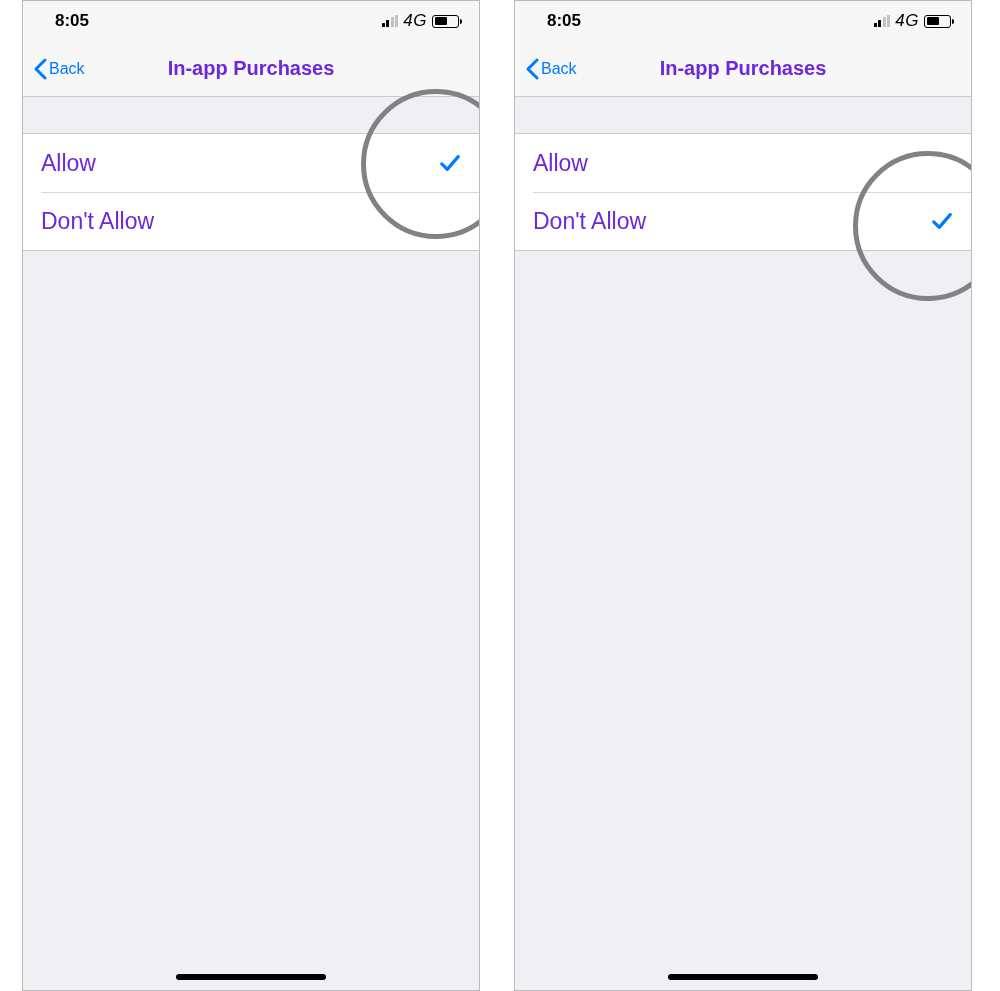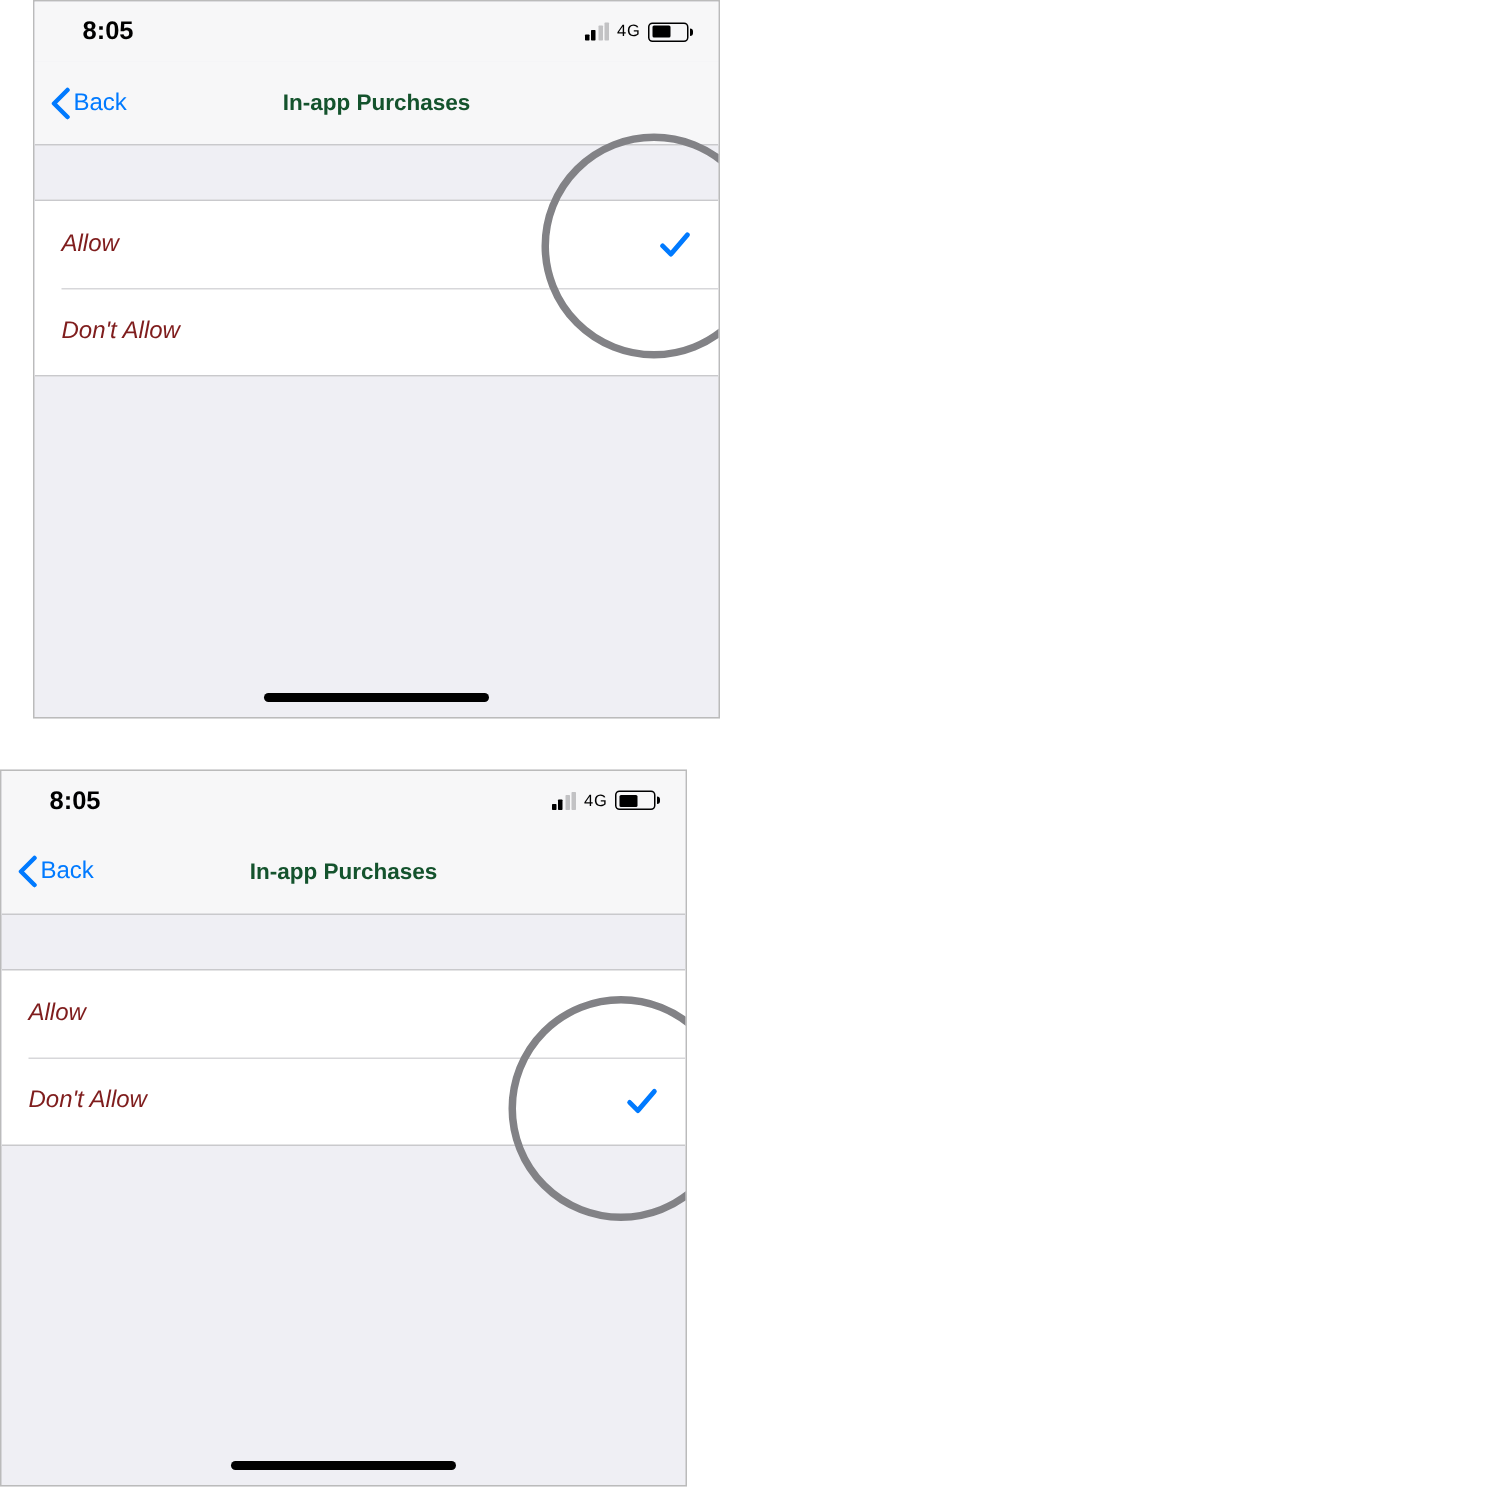--- a/index.html
+++ b/index.html
@@ -5,21 +5,21 @@
     * { box-sizing: border-box; margin: 0; padding: 0; }
     body {
       font-family: -apple-system, "Helvetica Neue", Arial, sans-serif;
       background: #ffffff;
       width: 1000px;
       height: 991px;
       position: relative;
     }
     .layout {
       display: flex;
-      flex-direction: column;
+      flex-direction: row;
       width: 1000px;
       height: 991px;
       gap: 34px;
       justify-content: flex-start;
       border-radius: 25px;
     }
     .phone {
       width: 458px;
       height: 991px;
       background: #efeff4;
@@ -55,21 +55,21 @@
     .signal-bars span {
       display: inline-block;
       width: 3px;
       background: #000;
       border-radius: 0.5px;
     }
     .signal-bars span:nth-child(1){height:4px;}
     .signal-bars span:nth-child(2){height:7px;}
     .signal-bars span:nth-child(3){height:10px;background:#c2c2c4;}
     .signal-bars span:nth-child(4){height:12px;background:#c2c2c4;}
-    .net-label { font-size: 11px; font-weight: 500; letter-spacing: 0.5px; }
+    .net-label { font-size: 17px; font-weight: 500; letter-spacing: 0.5px; font-style: italic; }
     .battery {
       position: relative;
       width: 27px;
       height: 13px;
       border: 1.5px solid #000;
       border-radius: 3px;
       display: flex;
       align-items: center;
       padding: 1.5px;
     }
@@ -109,43 +109,42 @@
     }
     .back-chevron {
       width: 14px;
       height: 22px;
       margin-right: 2px;
     }
     .nav-title {
       position: absolute;
       left: 0; right: 0;
       text-align: center;
-      font-size: 15px;
+      font-size: 20px;
       font-weight: 600;
-      color: #14532d;
+      color: #6d28d9;
       pointer-events: none;
     }
     
     .list-spacer { height: 36px; }
     .list-group {
       background: #fff;
       border-top: 1px solid #c9c9cc;
       border-bottom: 1px solid #c9c9cc;
     }
     .list-row {
       height: 58px;
       display: flex;
       align-items: center;
       justify-content: space-between;
       padding: 0 18px 0 18px;
-      font-size: 16px;
-      color: #7f1d1d;
+      font-size: 23px;
+      color: #6d28d9;
       position: relative;
       cursor: pointer;
-      font-style: italic;
     }
     .list-row + .list-row::before {
       content: "";
       position: absolute;
       top: 0;
       left: 18px;
       right: 0;
       height: 1px;
       background: #d7d7da;
     }

